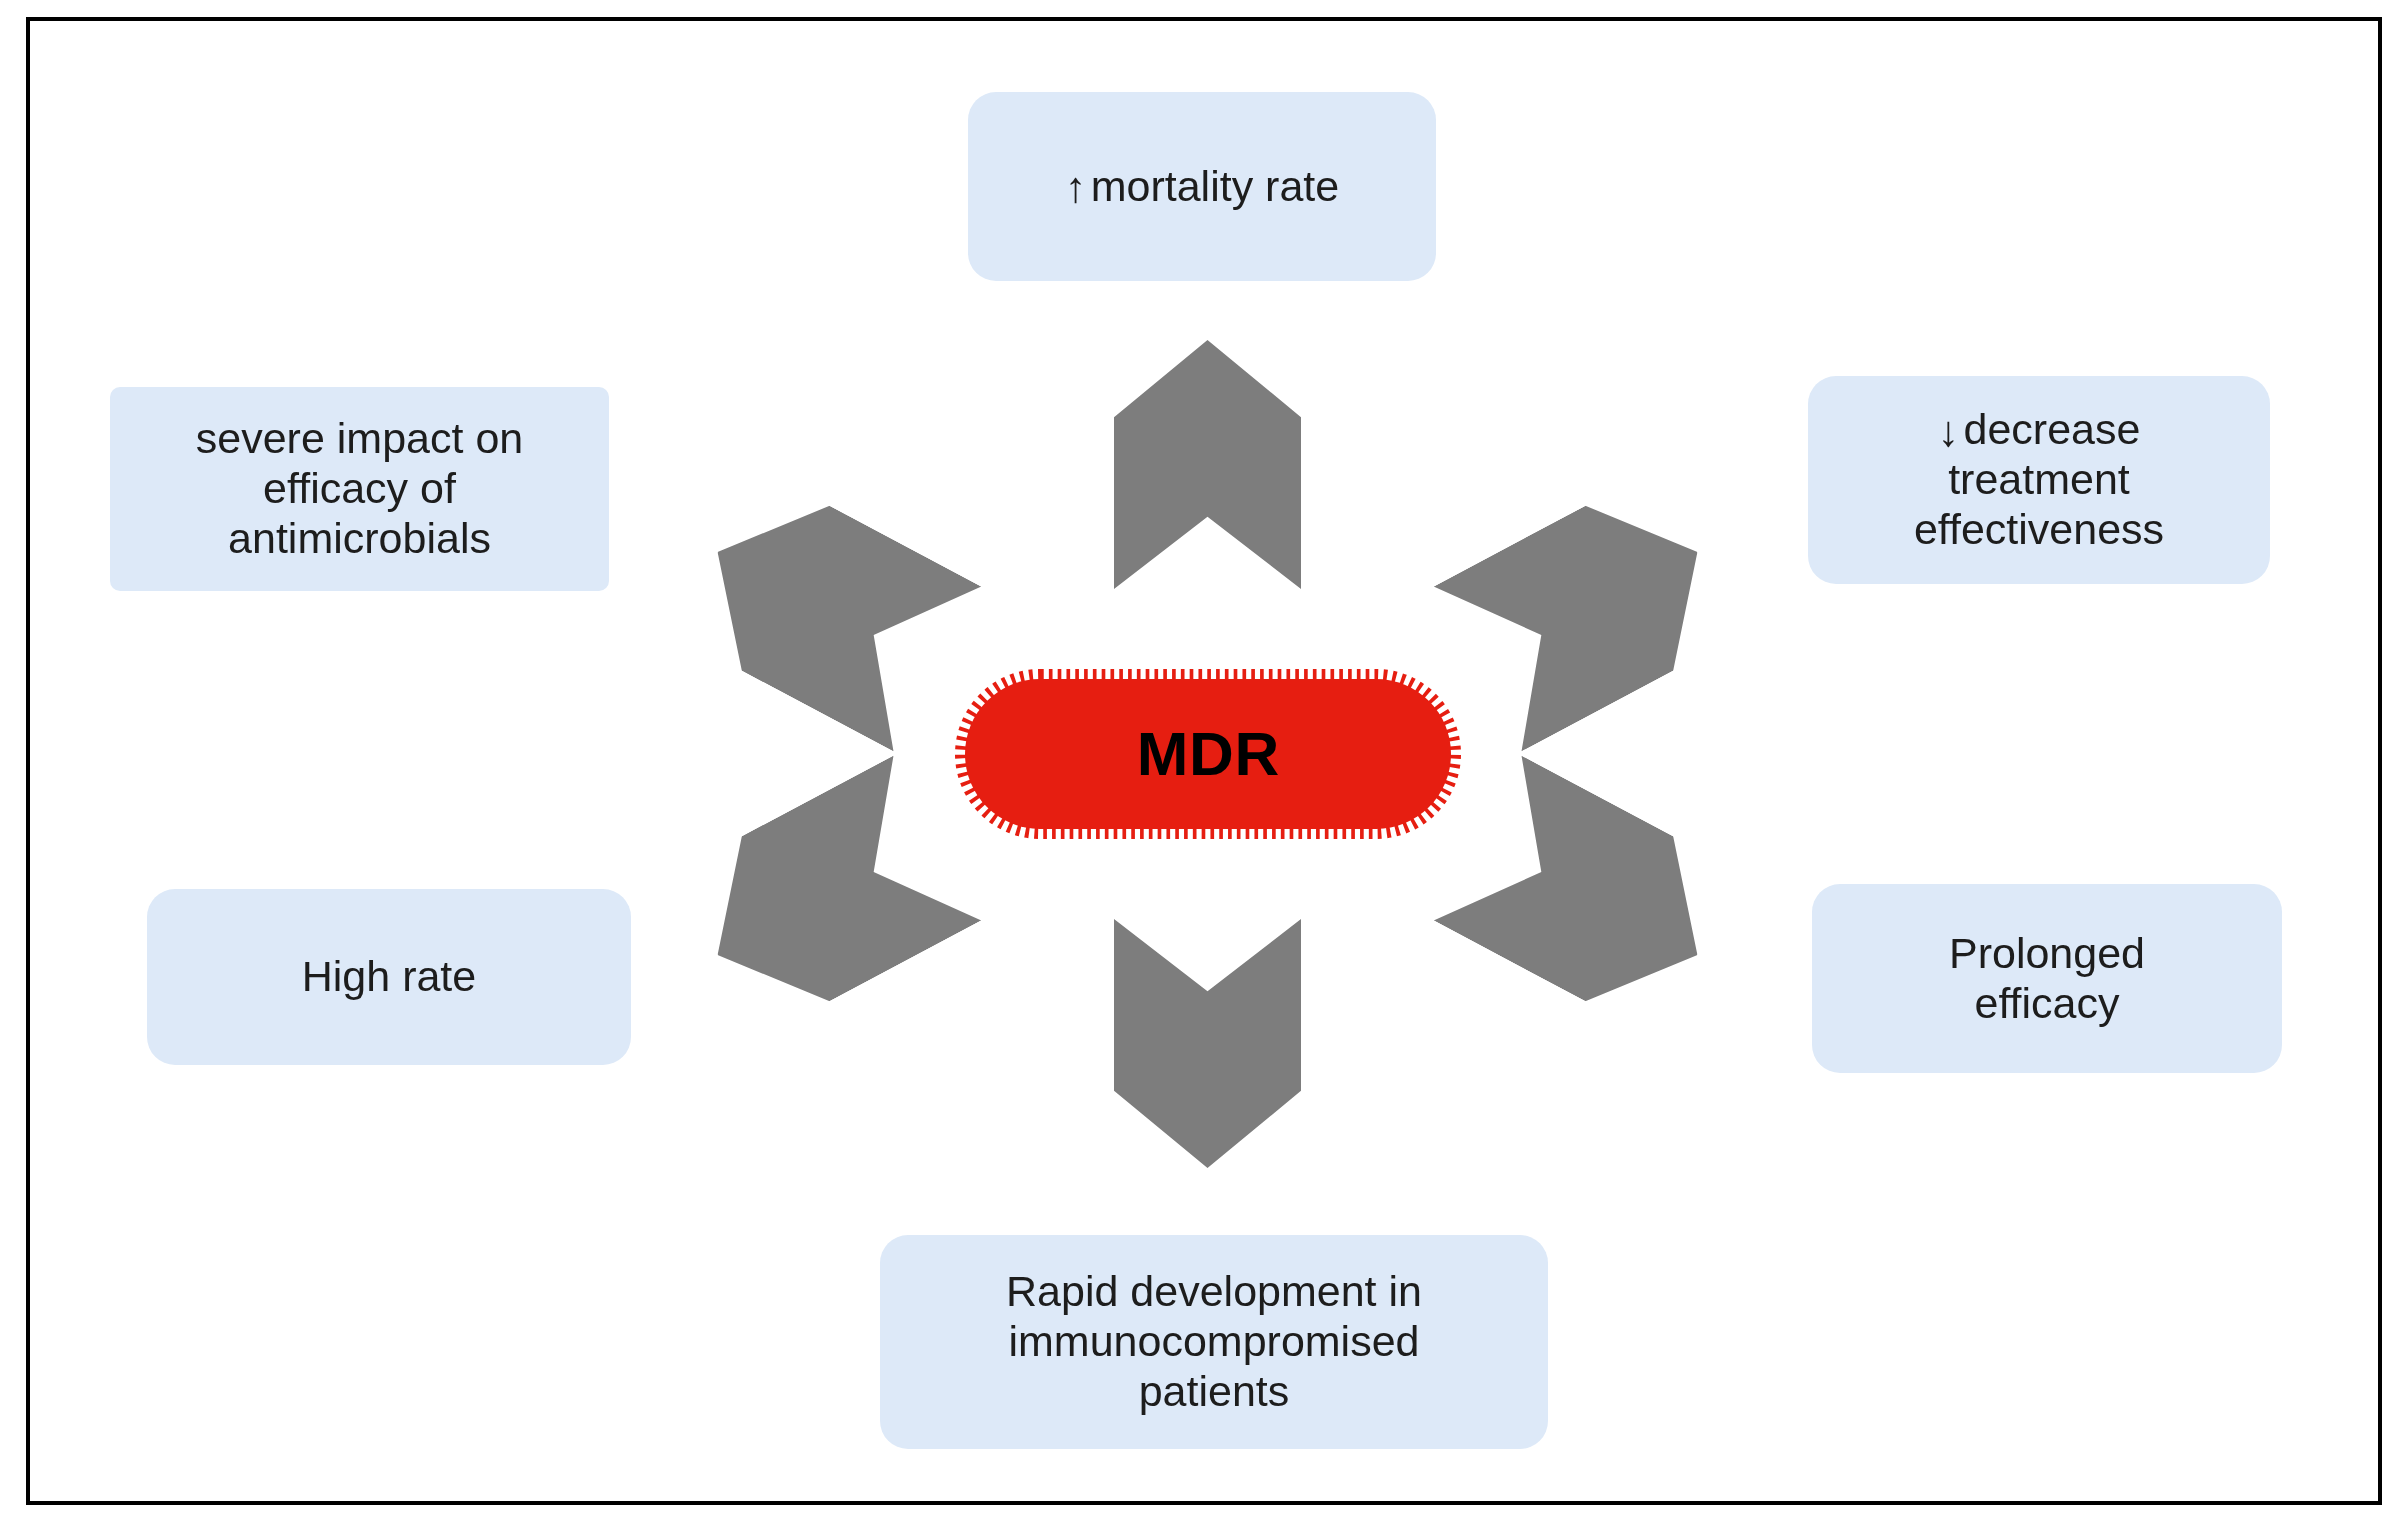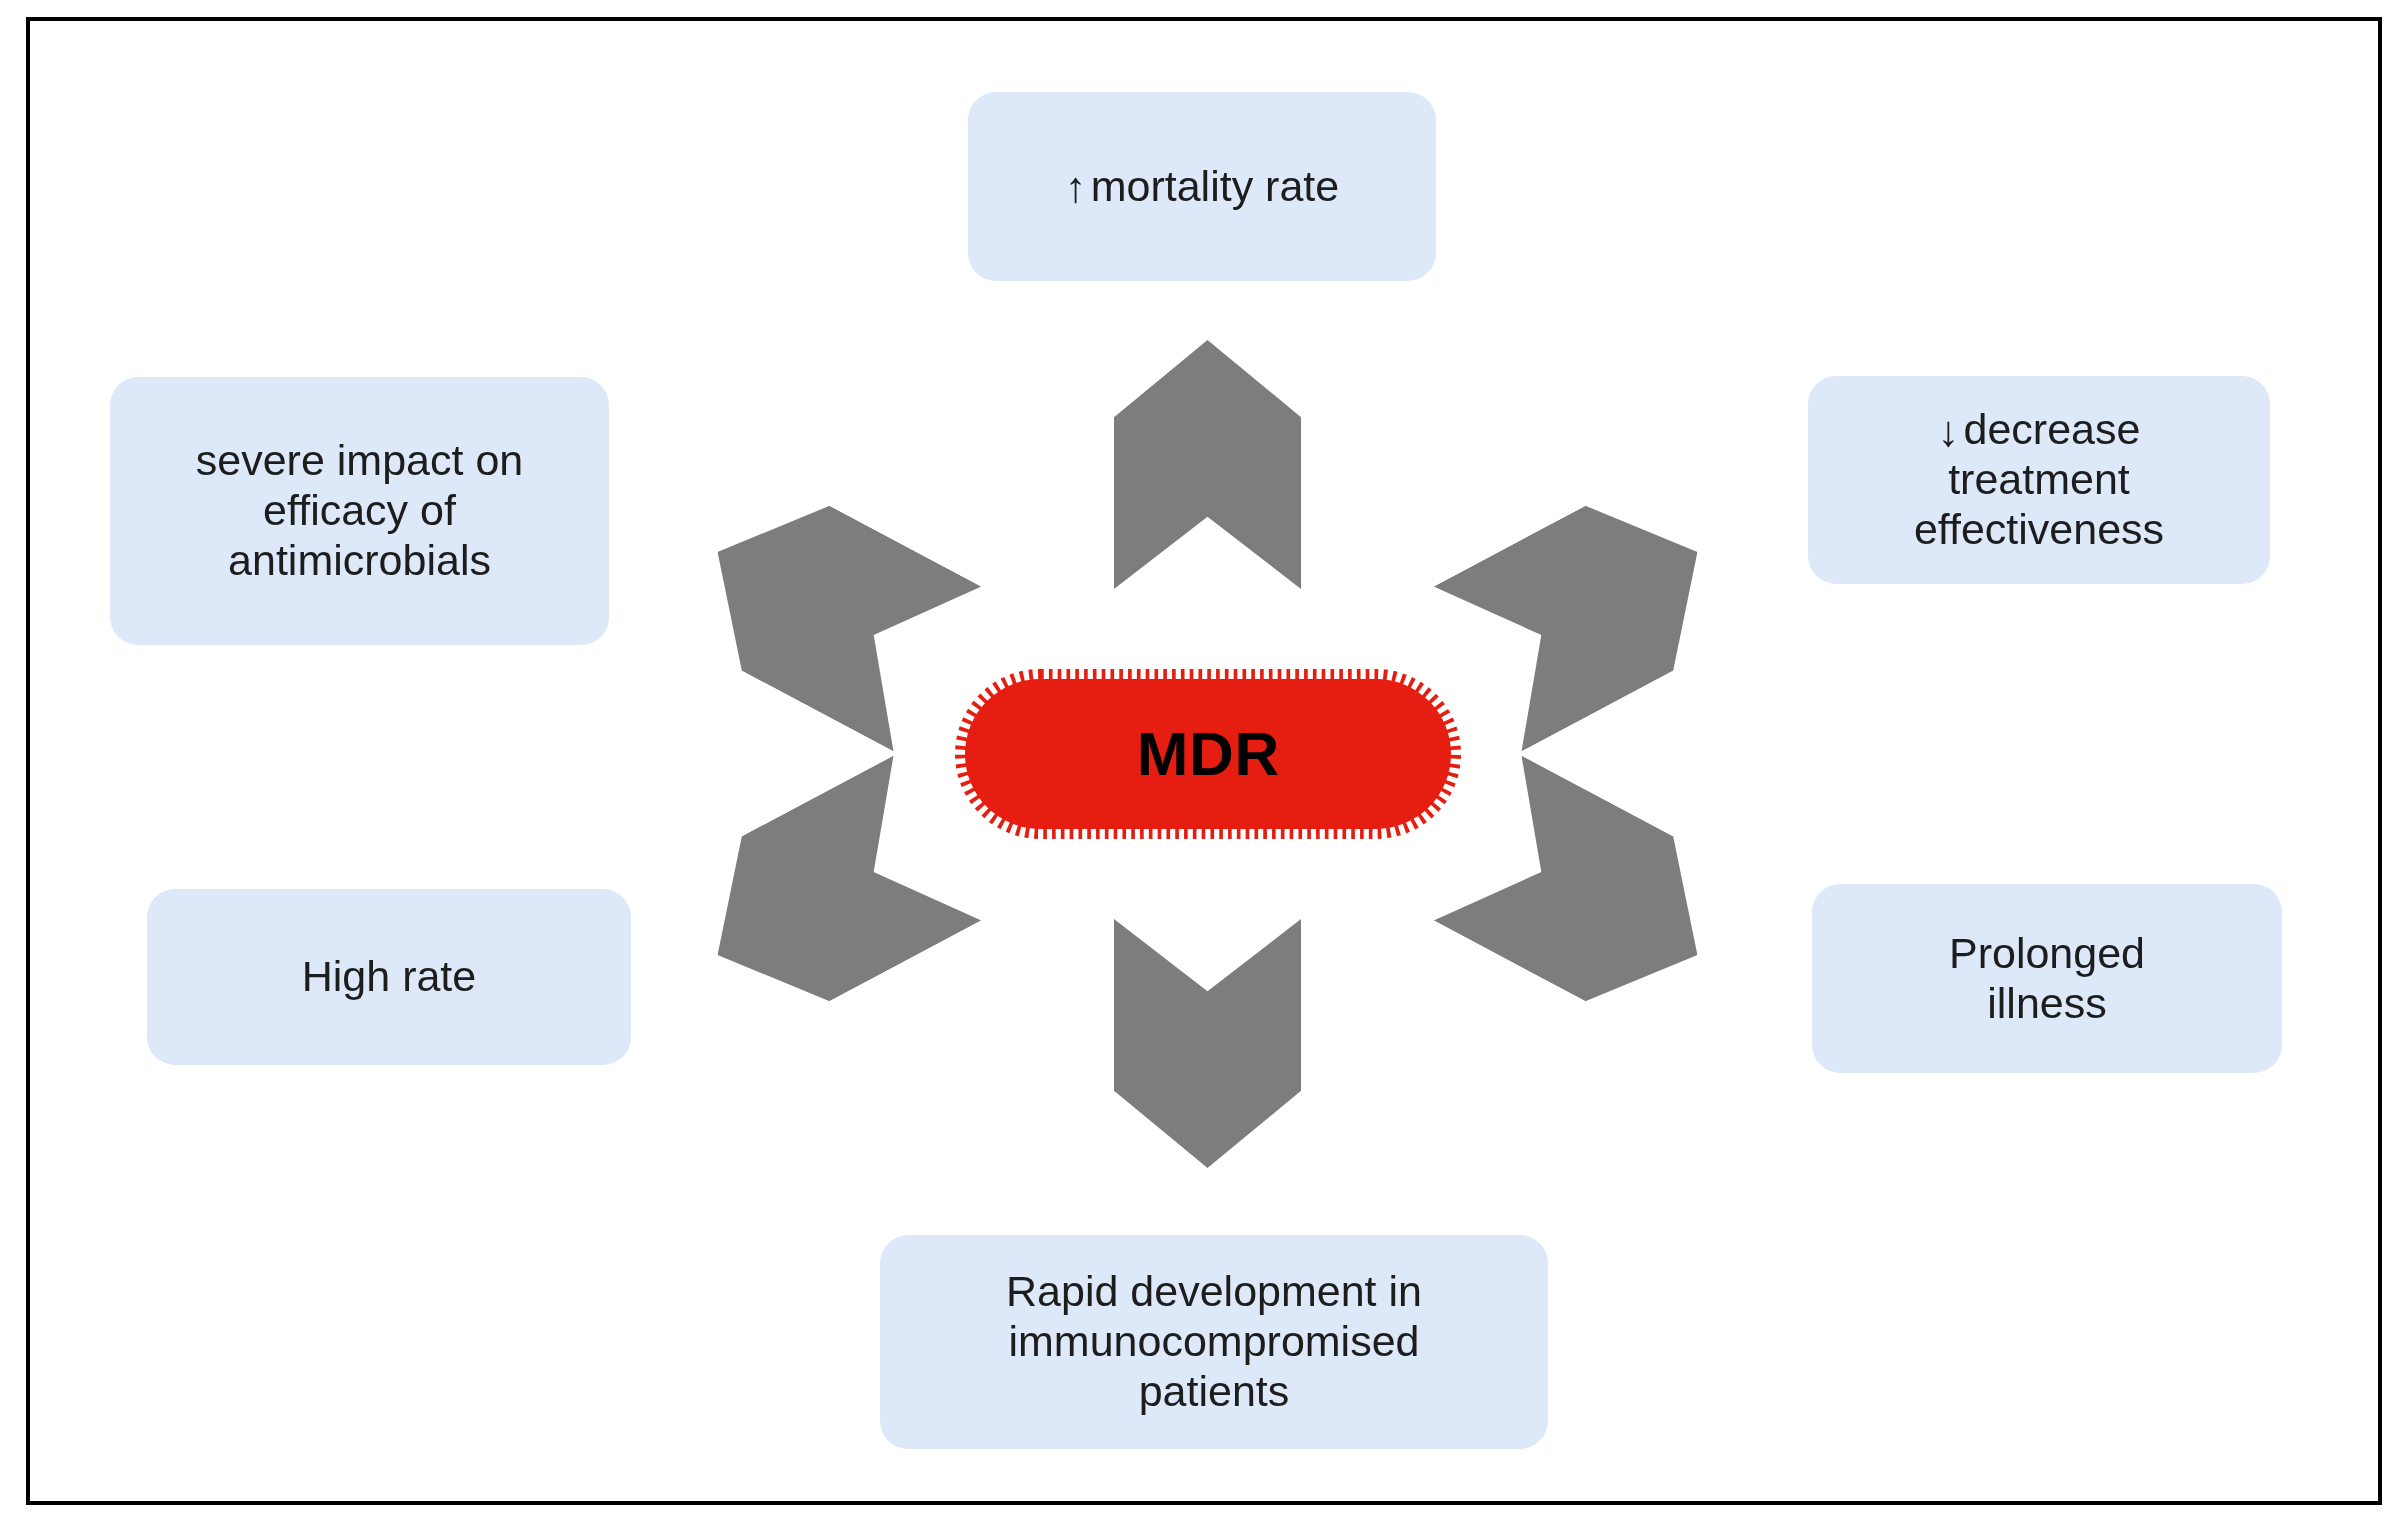--- a/index.html
+++ b/index.html
@@ -59,21 +59,21 @@
     line-height: 1;
     display: inline-block;
     margin-right: 4.4px;
     vertical-align: -1.5px;
   }
 
   #box-mortality {
     left: 968px;  top: 92px;  width: 468px;  height: 189px;
   }
   #box-severe-impact {
-    left: 110px;   top: 377px;  width: 499px;  height: 268px;
+    left: 110px;   top: 387px;  width: 499px;  height: 204px; border-radius: 10px;
   }
   #box-decrease {
     left: 1808px;  top: 376px;  width: 462px;  height: 208px;
   }
   #box-high-cost {
     left: 147px;   top: 889px; width: 484px;  height: 176px;
   }
   #box-prolonged {
     left: 1812px;  top: 884px; width: 470px;  height: 189px;
   }
@@ -192,21 +192,21 @@
 effectiveness</span>
     </div>
   </div>
 
   <div class="label-box" id="box-high-cost">
     <span class="label-text">High rate</span>
   </div>
 
   <div class="label-box" id="box-prolonged">
     <span class="label-text">Prolonged
-illness</span>
+efficacy</span>
   </div>
 
   <div class="label-box" id="box-rapid-dev">
     <span class="label-text">Rapid development in
 immunocompromised
 patients</span>
   </div>
 
 </div>
 

